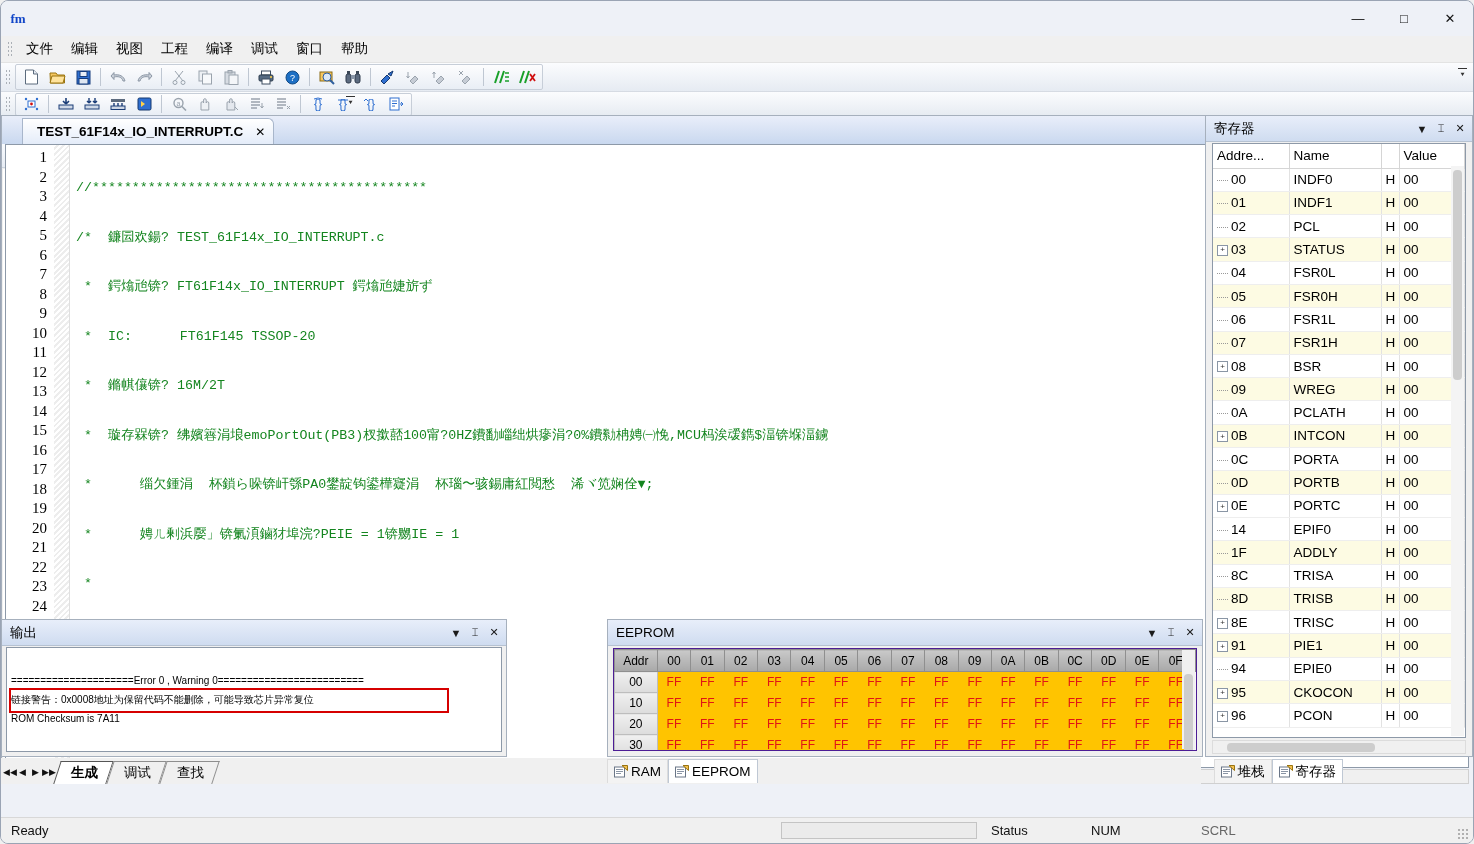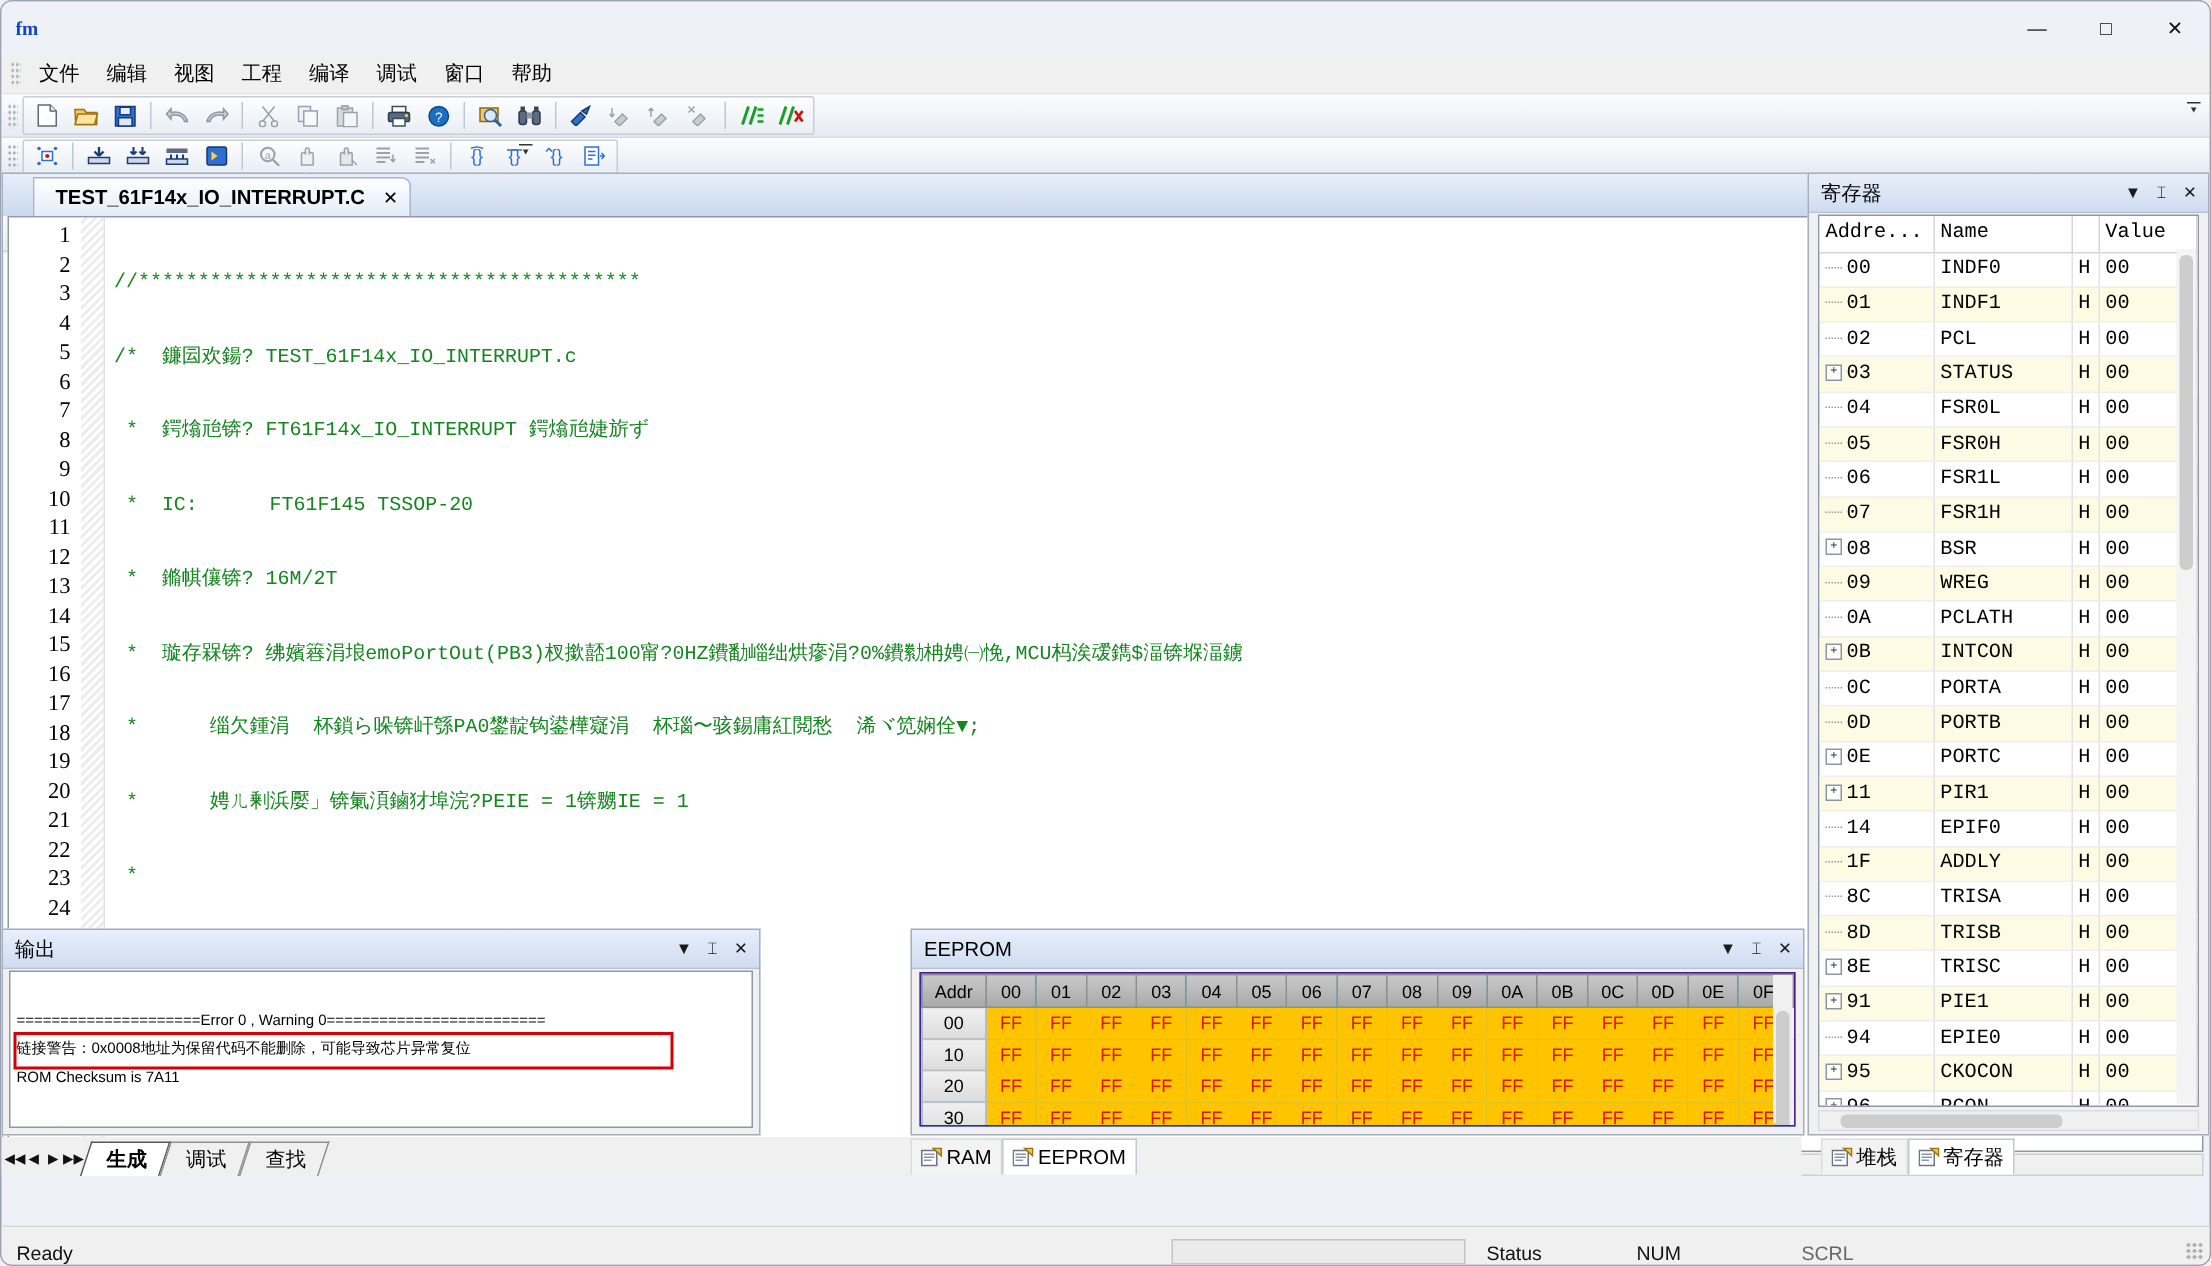--- a/index.html
+++ b/index.html
@@ -151,21 +151,21 @@
   .ee-grid td.padcell { background:#f5f5f5; border:none; }
   .ee-vscroll { position:absolute; right:1px; top:1px; bottom:1px; width:13px;
              background:#f0f0f0; }
   .ee-vscroll .thumb { position:absolute; left:2px; top:24px; width:9px;
              height:118px; background:#cdcdcd; border-radius:4px; }
 
   
   #regPanel { right:0; top:0; width:268px; bottom:27px; }
   .reg-body { position:absolute; left:6px; right:6px; top:27px; bottom:18px;
               background:#fff; border:1px solid #8d99a8; overflow:hidden; }
-  .reg-table { width:100%; border-collapse:collapse; font-size:13.5px;font-family:Liberation Mono, monospace; }
+  .reg-table { width:100%; border-collapse:collapse; font-size:13.5px; }
   .reg-table th { font-weight:normal; text-align:left; height:24px;
               border-right:1px solid #d5d5d5; border-bottom:1px solid #d5d5d5;
               background:#fff; padding-left:4px; }
   .reg-row { height:23.3px; }
   .reg-row.alt td { background:#fdfbe3; }
   .reg-table td { border-right:1px solid #e2e2e2; border-bottom:1px solid #eee;
               padding-left:4px; white-space:nowrap; }
   .col-a { width:76px; }
   .col-n { width:92px; }
   .col-h { width:18px; text-align:left; }
@@ -206,21 +206,21 @@
           gap:3px; font-size:13.5px; background:#fff;
           border:1px solid #bfc8d4; border-bottom:none; }
   .mem-tab.plain { background:#f3f3f3; border-color:#dcdcdc; }
 
   .reg-tabs { position:absolute; right:130px; bottom:1px; height:25px;
           display:flex; align-items:flex-end; }
 
   
   .statusbar { position:absolute; left:0; right:0; bottom:0; height:26px;
           background:#f0f0f0; border-top:1px solid #d8d8d8;
-          display:flex; align-items:flex-end; font-size:13px; color:#111; }
+          display:flex; align-items:center; font-size:13px; color:#111; }
   .sb-ready { padding-left:10px; width:780px; }
   .sb-box { width:196px; height:17px; border:1px solid #c4c4c4; background:#ebebeb; }
   .sb-cell { padding-left:14px; }
   .sb-status { width:100px; }
   .sb-num { width:110px; }
   .sb-scrl { width:110px; color:#666; }
   .sb-grip { position:absolute; right:4px; bottom:3px; width:12px; height:12px;
           background-image:radial-gradient(#b0b0b0 40%, transparent 41%);
           background-size:4px 4px; }
 </style>
@@ -995,26 +995,20 @@
                 <td class="col-n">PORTB</td>
                 <td class="col-h">H</td>
                 <td>00</td>
               </tr>
               <tr class="reg-row">
                 <td class="col-a"><span class="reg-exp">+</span><span>0E</span></td>
                 <td class="col-n">PORTC</td>
                 <td class="col-h">H</td>
                 <td>00</td>
               </tr>
-              <tr class="reg-row alt">
-                <td class="col-a"><span class="reg-exp">+</span><span>11</span></td>
-                <td class="col-n">PIR1</td>
-                <td class="col-h">H</td>
-                <td>00</td>
-              </tr>
               <tr class="reg-row">
                 <td class="col-a"><span class="reg-dot"></span><span>14</span></td>
                 <td class="col-n">EPIF0</td>
                 <td class="col-h">H</td>
                 <td>00</td>
               </tr>
               <tr class="reg-row alt">
                 <td class="col-a"><span class="reg-dot"></span><span>1F</span></td>
                 <td class="col-n">ADDLY</td>
                 <td class="col-h">H</td>

